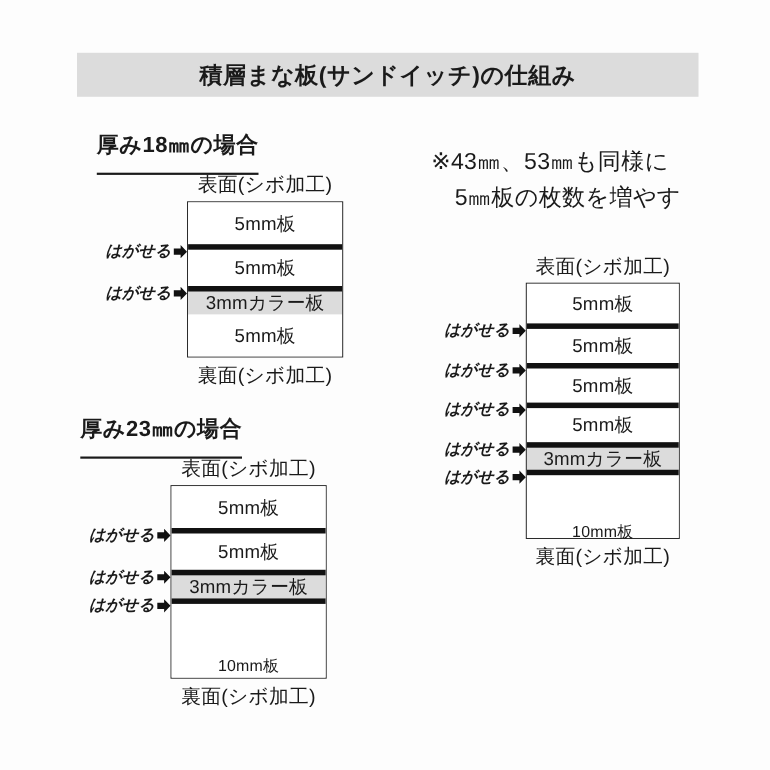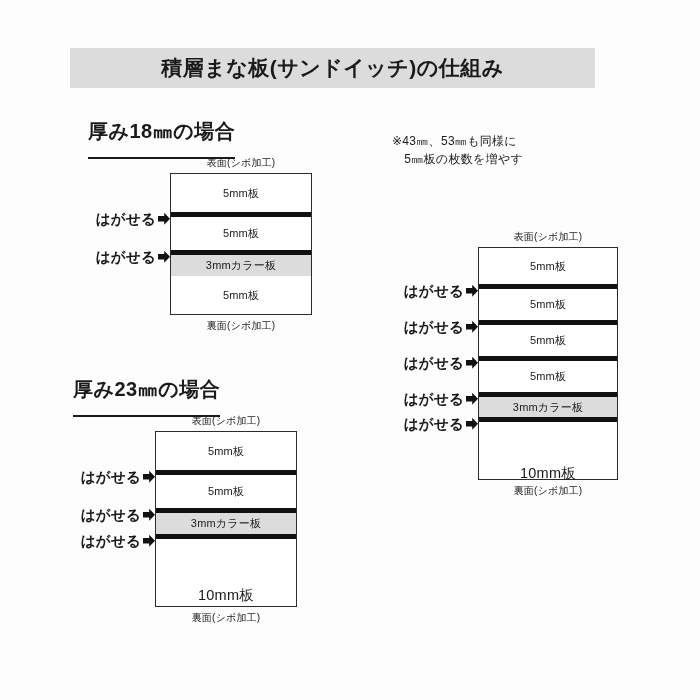--- a/index.html
+++ b/index.html
@@ -14,21 +14,21 @@
     color: #1a1a1a;
     overflow: hidden;
     position: relative;
   }
 
   
   #title-bar {
     position: absolute;
     left: 70px;
     top: 48px;
-    width: 525px;
+    width: 565px;
     height: 40px;
     background: #dcdcdc;
     display: flex;
     align-items: center;
     justify-content: center;
   }
   #title-bar .title-text {
     font-size: 21px;
     font-weight: 700;
     letter-spacing: 0.5px;
@@ -42,33 +42,33 @@
   .section-title {
     font-size: 20px;
     font-weight: 700;
     letter-spacing: 0.5px;
     border-bottom: 2px solid #1a1a1a;
     display: inline-block;
     padding-bottom: 12px;
     white-space: nowrap;
   }
   .section-note {
-    font-size: 12px;
+    font-size: 21px;
     line-height: 1.5;
     margin-top: 14px;
     white-space: pre-line;
     letter-spacing: 0.3px;
   }
 
   
   .diagram {
     position: relative;
   }
   .face-label {
-    font-size: 10px;
+    font-size: 18px;
     text-align: center;
     letter-spacing: 0.2px;
     white-space: nowrap;
   }
   .face-label.top { margin-bottom: 3px; }
   .face-label.bottom { margin-top: 4px; }
 
   .stack {
     border: 1.5px solid #2b2b2b;
     background: #ffffff;
@@ -83,41 +83,42 @@
     background: #ffffff;
     box-sizing: border-box;
   }
   .layer.color-board {
     background: #dcdcdc;
   }
   .layer.peelable-top {
     border-top: 5px solid #111111;
   }
   .layer-label {
-    font-size: 11px;
+    font-size: 17px;
     letter-spacing: 0.2px;
     white-space: nowrap;
   }
   .layer-label.big { font-size: 14.5px; margin-top: 46px; }
 
   
   .peel-marker {
     position: absolute;
     display: flex;
     align-items: center;
     white-space: nowrap;
     transform: translateY(-50%);
     right: 100%;
     padding-right: 0px;
   }
   .peel-text {
     font-size: 14.5px;
     font-weight: 600;
     letter-spacing: 0.2px;
     line-height: 1;
+    font-style: italic;
   }
   .peel-arrow {
     width: 14px;
     height: 14px;
     margin-left: 1px;
     flex: none;
     display: block;
   }
 
   

